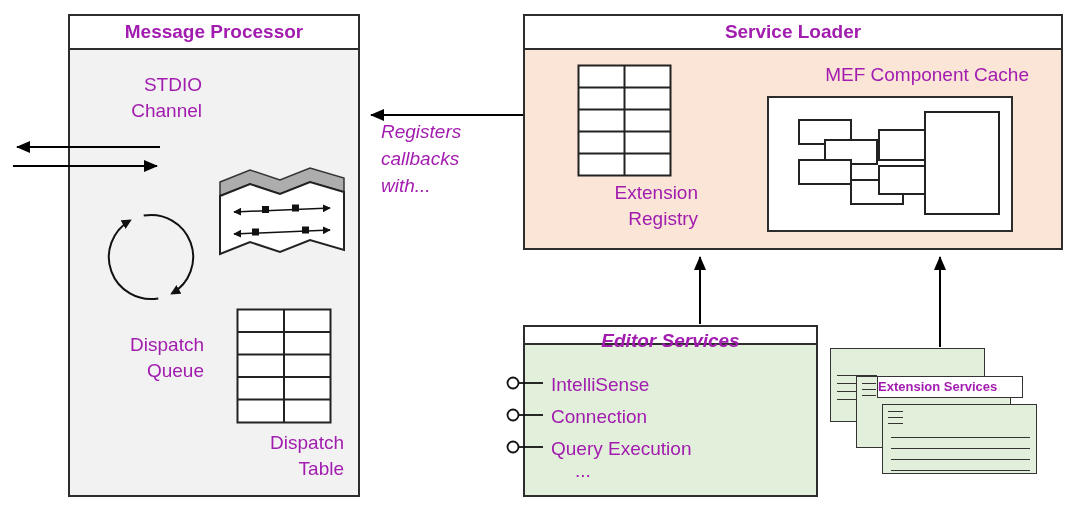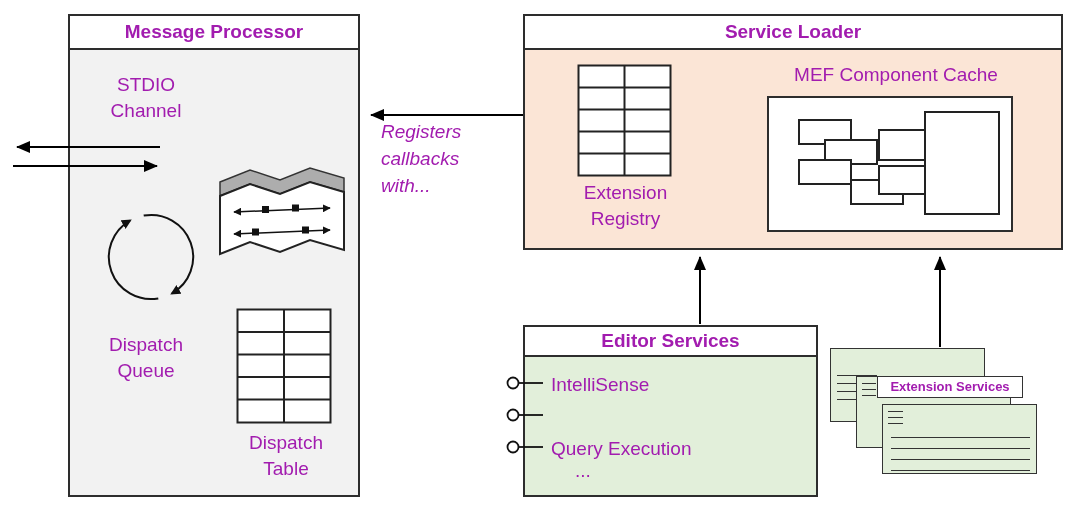--- a/index.html
+++ b/index.html
@@ -3,33 +3,33 @@
 <meta charset="utf-8">
 <style>
   * { box-sizing: border-box; margin: 0; padding: 0; }
   body { background: #fff; }
   .canvas { position: relative; width: 1072px; height: 515px; background: #fff;
             font-family: "Liberation Sans", sans-serif; overflow: hidden; color: #a21caf; }
   .box { position: absolute; border: 2px solid #2d2d2d; }
   .titlebar { position: absolute; left: 0; top: 0; right: 0; height: 34px; background: #fff;
               border-bottom: 2px solid #2d2d2d; font-weight: bold; font-size: 19px;
               line-height: 32px; text-align: center; }
-  .label { position: absolute; font-size: 19px; line-height: 26px; text-align: center; }
+  .label { position: absolute; font-size: 19px; line-height: 26px; text-align: right; }
   .preline { white-space: pre-line; }
   .icon { position: absolute; }
   .mp { left: 68px; top: 14px; width: 292px; height: 483px; background: #f2f2f2; }
   .sl { left: 523px; top: 14px; width: 540px; height: 236px; background: #fbe5d6; }
   .es { left: 523px; top: 325px; width: 295px; height: 172px; background: #e2efda; }
-  .es .titlebar { height: 30px; line-height: 28px; }
+  .es .titlebar { height: 18px; line-height: 28px; font-style: italic; }
   .item { text-align: left; line-height: 24px; }
   .mefbox { position: absolute; left: 242px; top: 80px; width: 246px; height: 136px;
             background: #fff; border: 2px solid #2d2d2d; }
   .card { position: absolute; width: 155px; background: #e2efda; border: 1.5px solid #333; }
   .cardlabel { position: absolute; background: #fff; border: 1.5px solid #333; font-size: 13px;
-               font-weight: bold; text-align: center; line-height: 19px; height: 22px;
+               font-weight: bold; line-height: 19px; height: 22px;
                white-space: nowrap; overflow: hidden; }
   .stripe { position: absolute; height: 0; border-top: 1.5px solid #333; }
   .edge { position: absolute; font-style: italic; font-size: 19px; line-height: 27px; text-align: left; }
   .overlay { position: absolute; left: 0; top: 0; z-index: 6; pointer-events: none; }
 </style>
 </head>
 <body>
 
 <div class="canvas">
 
@@ -108,20 +108,21 @@
         <rect x="110" y="32" width="58" height="30" fill="#fff" stroke="#222" stroke-width="2"></rect>
         <rect x="110" y="68" width="58" height="28" fill="#fff" stroke="#222" stroke-width="2"></rect>
         <rect x="156" y="14" width="74" height="102" fill="#fff" stroke="#222" stroke-width="2"></rect>
       </svg>
     </div>
   </div>
 
   <div class="box es">
     <div class="titlebar">Editor Services</div>
     <div class="label item" style="left:26px;top:46px;width:230px;">IntelliSense</div>
+    <div class="label item" style="left:26px;top:78px;width:230px;">Connection</div>
     <div class="label item" style="left:26px;top:110px;width:230px;">Query Execution</div>
     <div class="label item" style="left:50px;top:132px;width:80px;">...</div>
   </div>
 
   <div class="card" style="left:830px;top:348px;height:74px;">
     <div class="stripe" style="left:6px;top:26px;width:40px;"></div>
     <div class="stripe" style="left:6px;top:34px;width:40px;"></div>
     <div class="stripe" style="left:6px;top:42px;width:40px;"></div>
     <div class="stripe" style="left:6px;top:50px;width:40px;"></div>
   </div>

